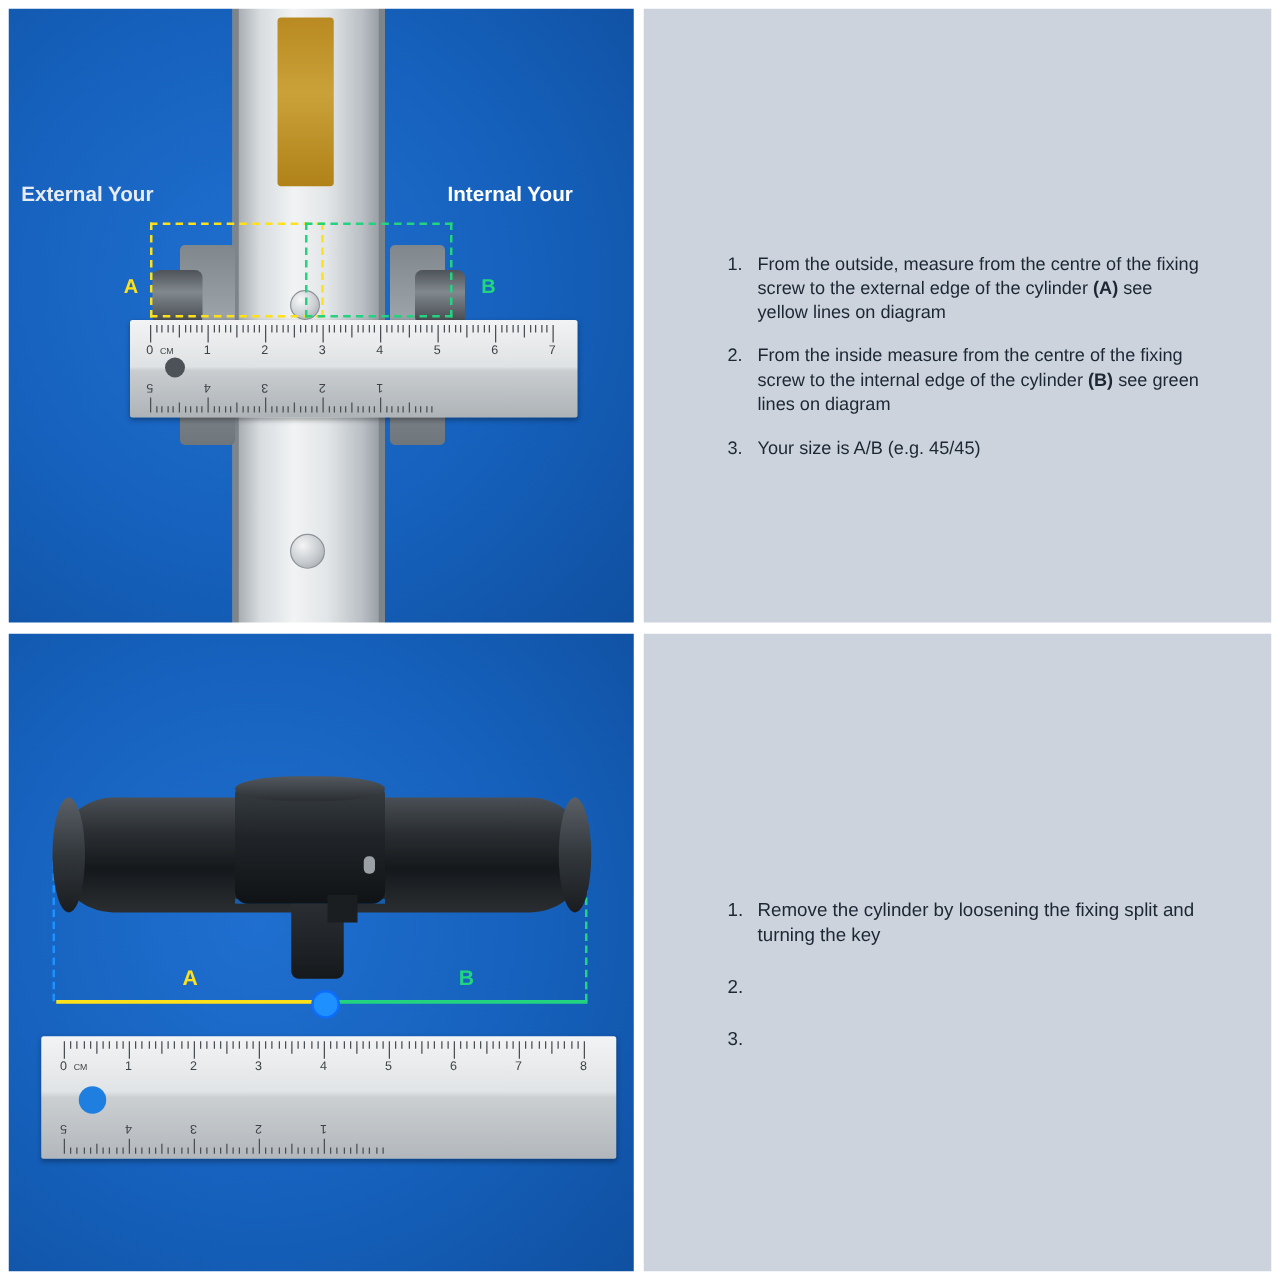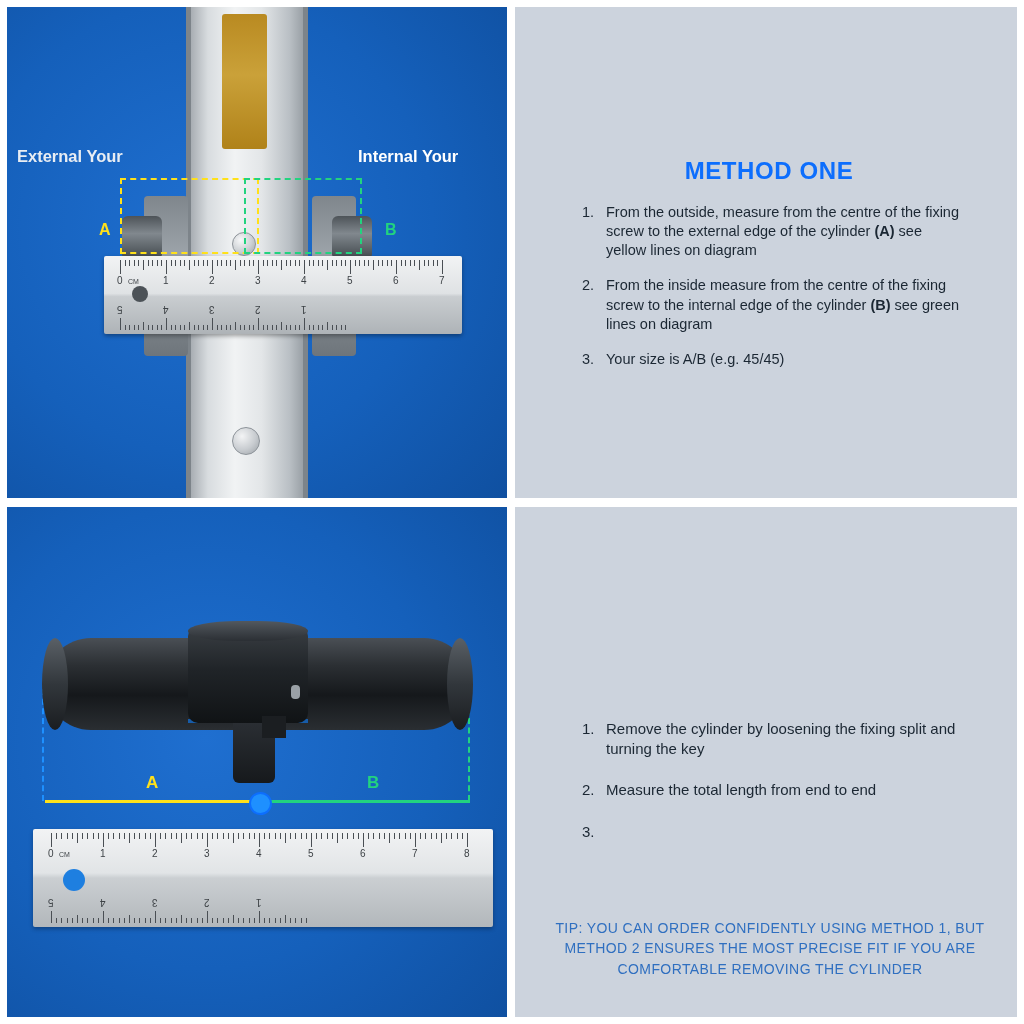--- a/index.html
+++ b/index.html
@@ -350,21 +350,20 @@
           <div class="tick" style="left: 227.6px; top: 69px; width: 1px; height: 5px;"></div>
           <div class="tick" style="left: 232.2px; top: 69px; width: 1px; height: 5px;"></div>
           <div class="tick" style="left: 236.8px; top: 69px; width: 1px; height: 5px;"></div>
           <div class="tick" style="left: 241.4px; top: 69px; width: 1px; height: 5px;"></div>
           <div class="rnum flip" style="left: 197px; top: 48px;">1</div>
         </div>
     </div>
   </div>
 
   <div class="quad q-tr"></div>
-  <div class="m1-title">METHOD ONE</div>
   <div class="steps" id="m1-steps">
       <div class="step">
         <div class="step-num">1.</div>
         <div class="step-txt">From the outside, measure from the centre of the fixing screw to the external edge of the cylinder <b>(A)</b> see yellow lines on diagram</div>
       </div>
       <div class="step">
         <div class="step-num">2.</div>
         <div class="step-txt">From the inside measure from the centre of the fixing screw to the internal edge of the cylinder <b>(B)</b> see green lines on diagram</div>
       </div>
       <div class="step">
@@ -548,27 +547,25 @@
   </div>
 
   <div class="quad q-br"></div>
   <div class="steps steps2" id="m2-steps">
       <div class="step">
         <div class="step-num">1.</div>
         <div class="step-txt">Remove the cylinder by loosening the fixing split and turning the key</div>
       </div>
       <div class="step">
         <div class="step-num">2.</div>
-        <div class="step-txt">Measure the total length from end to end</div>
       </div>
       <div class="step">
         <div class="step-num">3.</div>
       </div>
     </div>
-  <div class="tip">TIP:  YOU CAN ORDER CONFIDENTLY USING METHOD 1, BUT METHOD 2 ENSURES THE MOST PRECISE FIT IF YOU ARE COMFORTABLE REMOVING THE CYLINDER</div>
 
   <div class="gut-v"></div>
   <div class="gut-h"></div>
   <div class="bord-t"></div>
   <div class="bord-b"></div>
   <div class="bord-l"></div>
   <div class="bord-r"></div>
 </div>
 
 </body></html>

